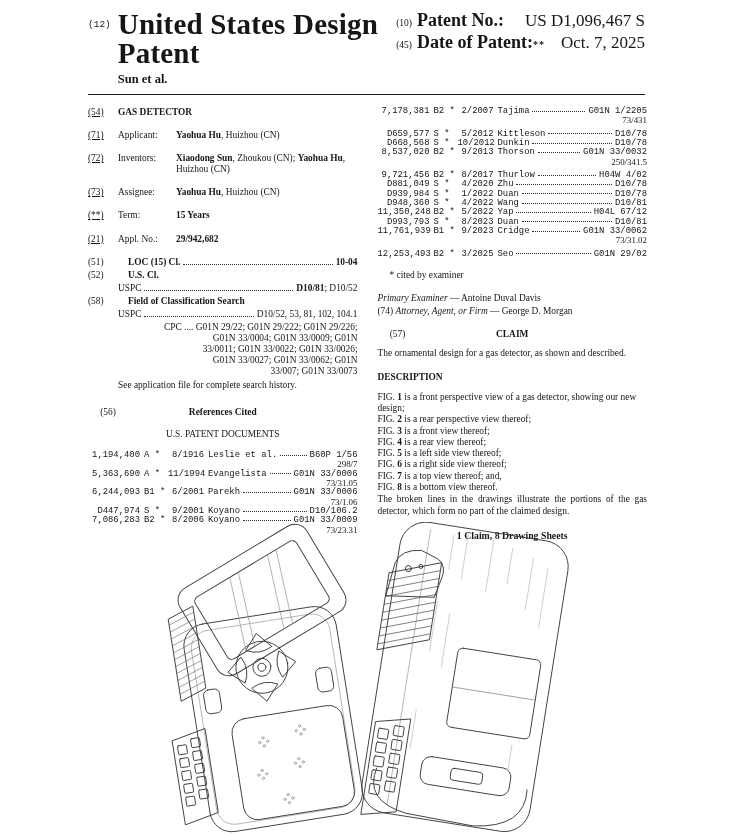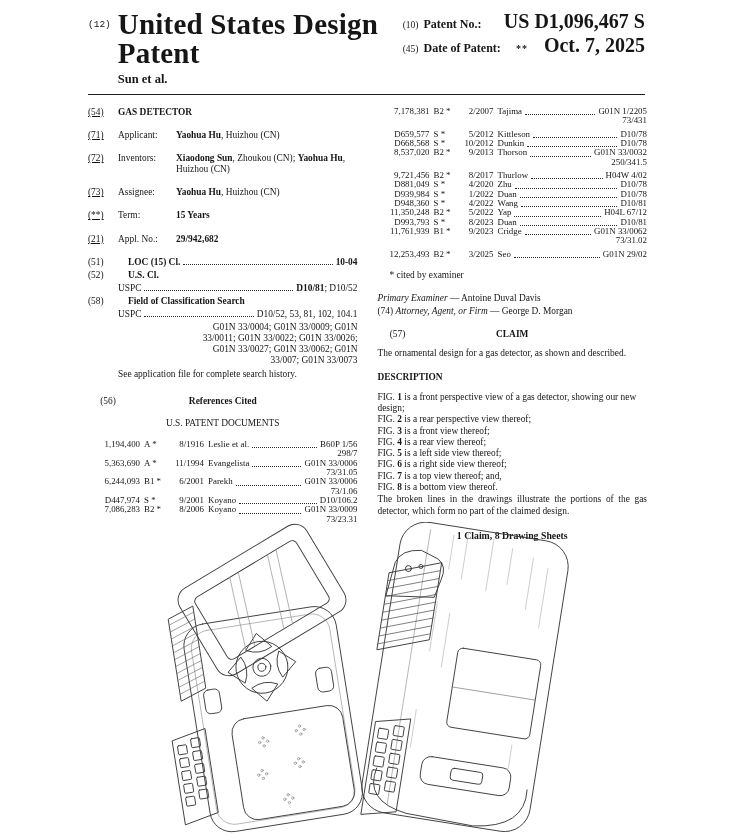--- a/index.html
+++ b/index.html
@@ -8,24 +8,24 @@
 
   
   .hdr{display:flex;justify-content:space-between;padding:10px 86px 0 88px;}
   .hdr-left{display:flex;gap:7px;}
   .tag-sm{font-size:9.5px;padding-top:9px;font-family:Liberation Mono, monospace;}
   .ti{font-size:29px;font-weight:700;line-height:1;letter-spacing:.2px;}
   .auth{font-size:12.5px;font-weight:700;margin-top:4px;}
   .hdr-right{width:292px;}
   .hr-row{display:flex;align-items:baseline;margin-bottom:1px;}
   .hr-tag{font-size:9.5px;margin-right:5px;}
-  .hr-label{font-weight:700;font-size:12px;white-space:nowrap;}
+  .hr-label{font-weight:700;font-size:18px;white-space:nowrap;}
   .hr-fill{flex:1;}
   .hr-note{font-weight:700;font-size:10px;letter-spacing:1px;margin-right:16px;}
-  .hr-val{font-weight:700;font-size:20px;white-space:nowrap;}
+  .hr-val{font-weight:400;font-size:17px;white-space:nowrap;}
   .rule{border-top:1.7px solid #1c1c1c;margin:7px 86px 0 88px;}
 
   
   .cols{display:flex;gap:20px;padding:12px 84px 0 88px;}
   .col{flex:1;min-width:0;font-size:9.4px;line-height:1.18;}
   b,.b{font-weight:700;}
 
   .bib-row{display:flex;margin-bottom:12px;}
   .bib-tag{width:30px;flex-shrink:0;text-decoration:underline;}
   .bib-body{flex:1;display:flex;}
@@ -37,21 +37,21 @@
   .cls-ind{padding-left:30px;}
   .dots{flex:1;border-bottom:1.2px dotted #2c2c2c;margin:0 3px 2px;min-width:10px;}
   .cpc-lines{padding-left:30px;text-align:right;}
   .cpc-lines div{line-height:1.16;}
   .see-note{padding-left:30px;margin-top:3px;}
 
   .refs-hdr{position:relative;text-align:center;font-weight:700;margin:16px 0 0;}
   .refs-hdr .cls-tag{position:absolute;left:0;top:0;font-weight:400;}
   .refs-sub{text-align:center;margin:11px 0 11px;}
 
-  .ref-row{display:flex;align-items:flex-end;font-size:8.9px;line-height:1.05;}
+  .ref-row{display:flex;align-items:center;font-size:8.9px;line-height:1.05;font-family:Liberation Mono, monospace;}
   .ref-row.gap{margin-top:4px;}
   .rn{width:52px;text-align:right;flex-shrink:0;white-space:nowrap;}
   .rk{width:24px;padding-left:4px;flex-shrink:0;white-space:nowrap;}
   .rd{width:36px;text-align:right;flex-shrink:0;white-space:nowrap;}
   .rname{padding-left:4px;white-space:nowrap;}
   .rlead{flex:1;border-bottom:1.2px dotted #2c2c2c;margin:0 3px 1px;min-width:6px;}
   .rcls{white-space:nowrap;}
   .ref-cont{text-align:right;font-size:8.9px;line-height:1.05;}
 
   .cited{margin:11px 12px 12px;}
@@ -166,20 +166,21 @@
         <div class="cls-row">
           <span class="cls-tag">(58)</span>
           <span class="b">Field of Classification Search</span>
         </div>
         <div class="cls-row cls-ind">
           <span>USPC</span>
           <span class="dots"></span>
           <span>D10/52, 53, 81, 102, 104.1</span>
         </div>
         <div class="cpc-lines" id="cpc-lines">
+            <div>CPC .... G01N 29/22; G01N 29/222; G01N 29/226;</div>
             <div>G01N 33/0004; G01N 33/0009; G01N</div>
             <div>33/0011; G01N 33/0022; G01N 33/0026;</div>
             <div>G01N 33/0027; G01N 33/0062; G01N</div>
             <div>33/007; G01N 33/0073</div>
           </div>
         <div class="see-note">See application file for complete search history.</div>
       </div>
 
       <div class="refs-hdr">
         <span class="cls-tag">(56)</span>

